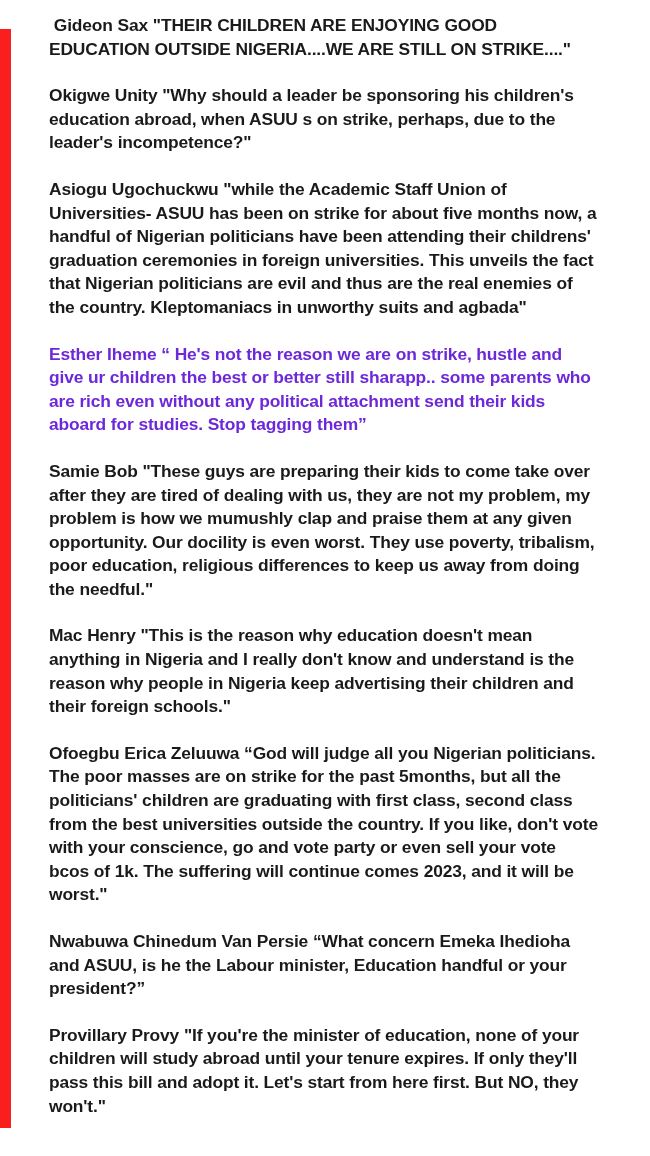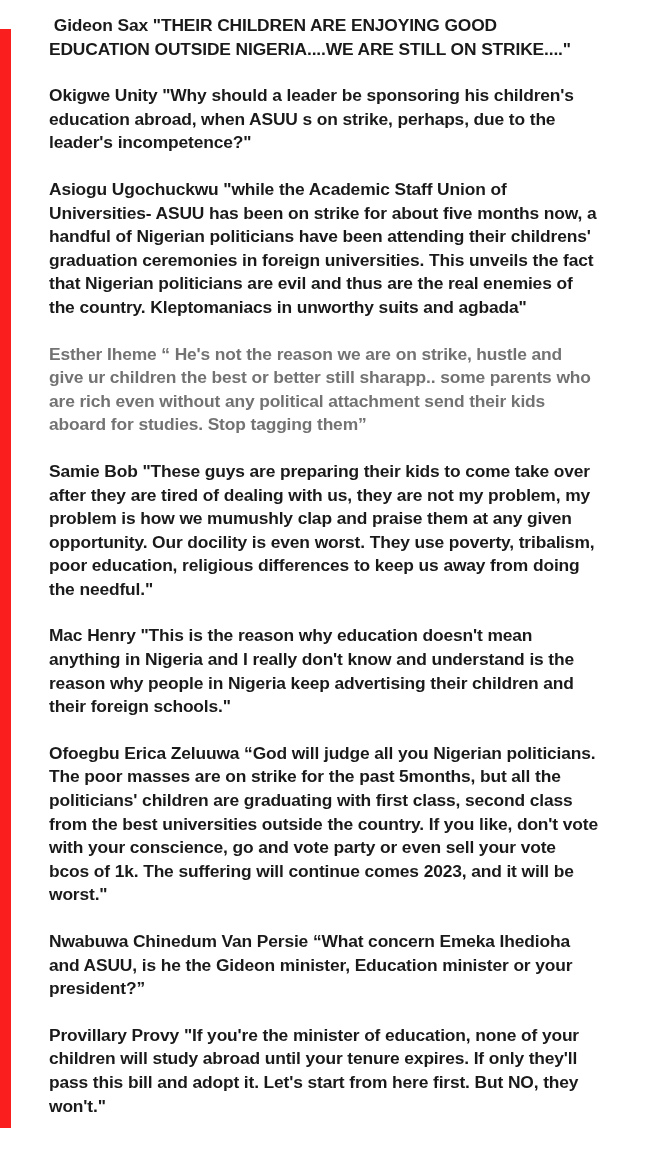--- a/index.html
+++ b/index.html
@@ -60,21 +60,21 @@
 <body>
 
 <div id="page" style="background: rgb(255, 255, 255);">
 
   <div id="accent-bar" style="background: rgb(250, 30, 30);"></div>
 
   <div id="comment-list">
     <p class="comment" style="color: rgb(26, 26, 26);"> Gideon Sax "THEIR CHILDREN ARE ENJOYING GOOD EDUCATION OUTSIDE NIGERIA....WE ARE STILL ON STRIKE...."</p>
     <p class="comment" style="color: rgb(26, 26, 26);">Okigwe Unity "Why should a leader be sponsoring his children's education abroad, when ASUU s on strike, perhaps, due to the leader's incompetence?"</p>
     <p class="comment" style="color: rgb(26, 26, 26);">Asiogu Ugochuckwu "while the Academic Staff Union of Universities- ASUU has been on strike for about five months now, a handful of Nigerian politicians have been attending their childrens' graduation ceremonies in foreign universities. This unveils the fact that Nigerian politicians are evil and thus are the real enemies of the country. Kleptomaniacs in unworthy suits and agbada"</p>
-    <p class="comment" style="color: #737373;">Esther Iheme “ He's not the reason we are on strike, hustle and give ur children the best or better still sharapp.. some parents who are rich even without any political attachment send their kids aboard for studies. Stop tagging them”</p>
+    <p class="comment" style="color: #6d28d9;">Esther Iheme “ He's not the reason we are on strike, hustle and give ur children the best or better still sharapp.. some parents who are rich even without any political attachment send their kids aboard for studies. Stop tagging them”</p>
     <p class="comment" style="color: rgb(26, 26, 26);">Samie Bob "These guys are preparing their kids to come take over after they are tired of dealing with us, they are not my problem, my problem is how we mumushly clap and praise them at any given opportunity. Our docility is even worst. They use poverty, tribalism, poor education, religious differences to keep us away from doing the needful."</p>
     <p class="comment" style="color: rgb(26, 26, 26);">Mac Henry "This is the reason why education doesn't mean anything in Nigeria and I really don't know and understand is the reason why people in Nigeria keep advertising their children and their foreign schools."</p>
     <p class="comment" style="color: rgb(26, 26, 26);">Ofoegbu Erica Zeluuwa “God will judge all you Nigerian politicians. The poor masses are on strike for the past 5months, but all the politicians' children are graduating with first class, second class from the best universities outside the country. If you like, don't vote with your conscience, go and vote party or even sell your vote bcos of 1k. The suffering will continue comes 2023, and it will be worst."</p>
-    <p class="comment" style="color: rgb(26, 26, 26);">Nwabuwa Chinedum Van Persie “What concern Emeka Ihedioha and ASUU, is he the Gideon minister, Education minister or your president?”</p>
+    <p class="comment" style="color: rgb(26, 26, 26);">Nwabuwa Chinedum Van Persie “What concern Emeka Ihedioha and ASUU, is he the Labour minister, Education handful or your president?”</p>
     <p class="comment" style="color: rgb(26, 26, 26);">Provillary Provy "If you're the minister of education, none of your children will study abroad until your tenure expires. If only they'll pass this bill and adopt it. Let's start from here first. But NO, they won't."</p>
   </div>
 
 </div>
 
 </body></html>

